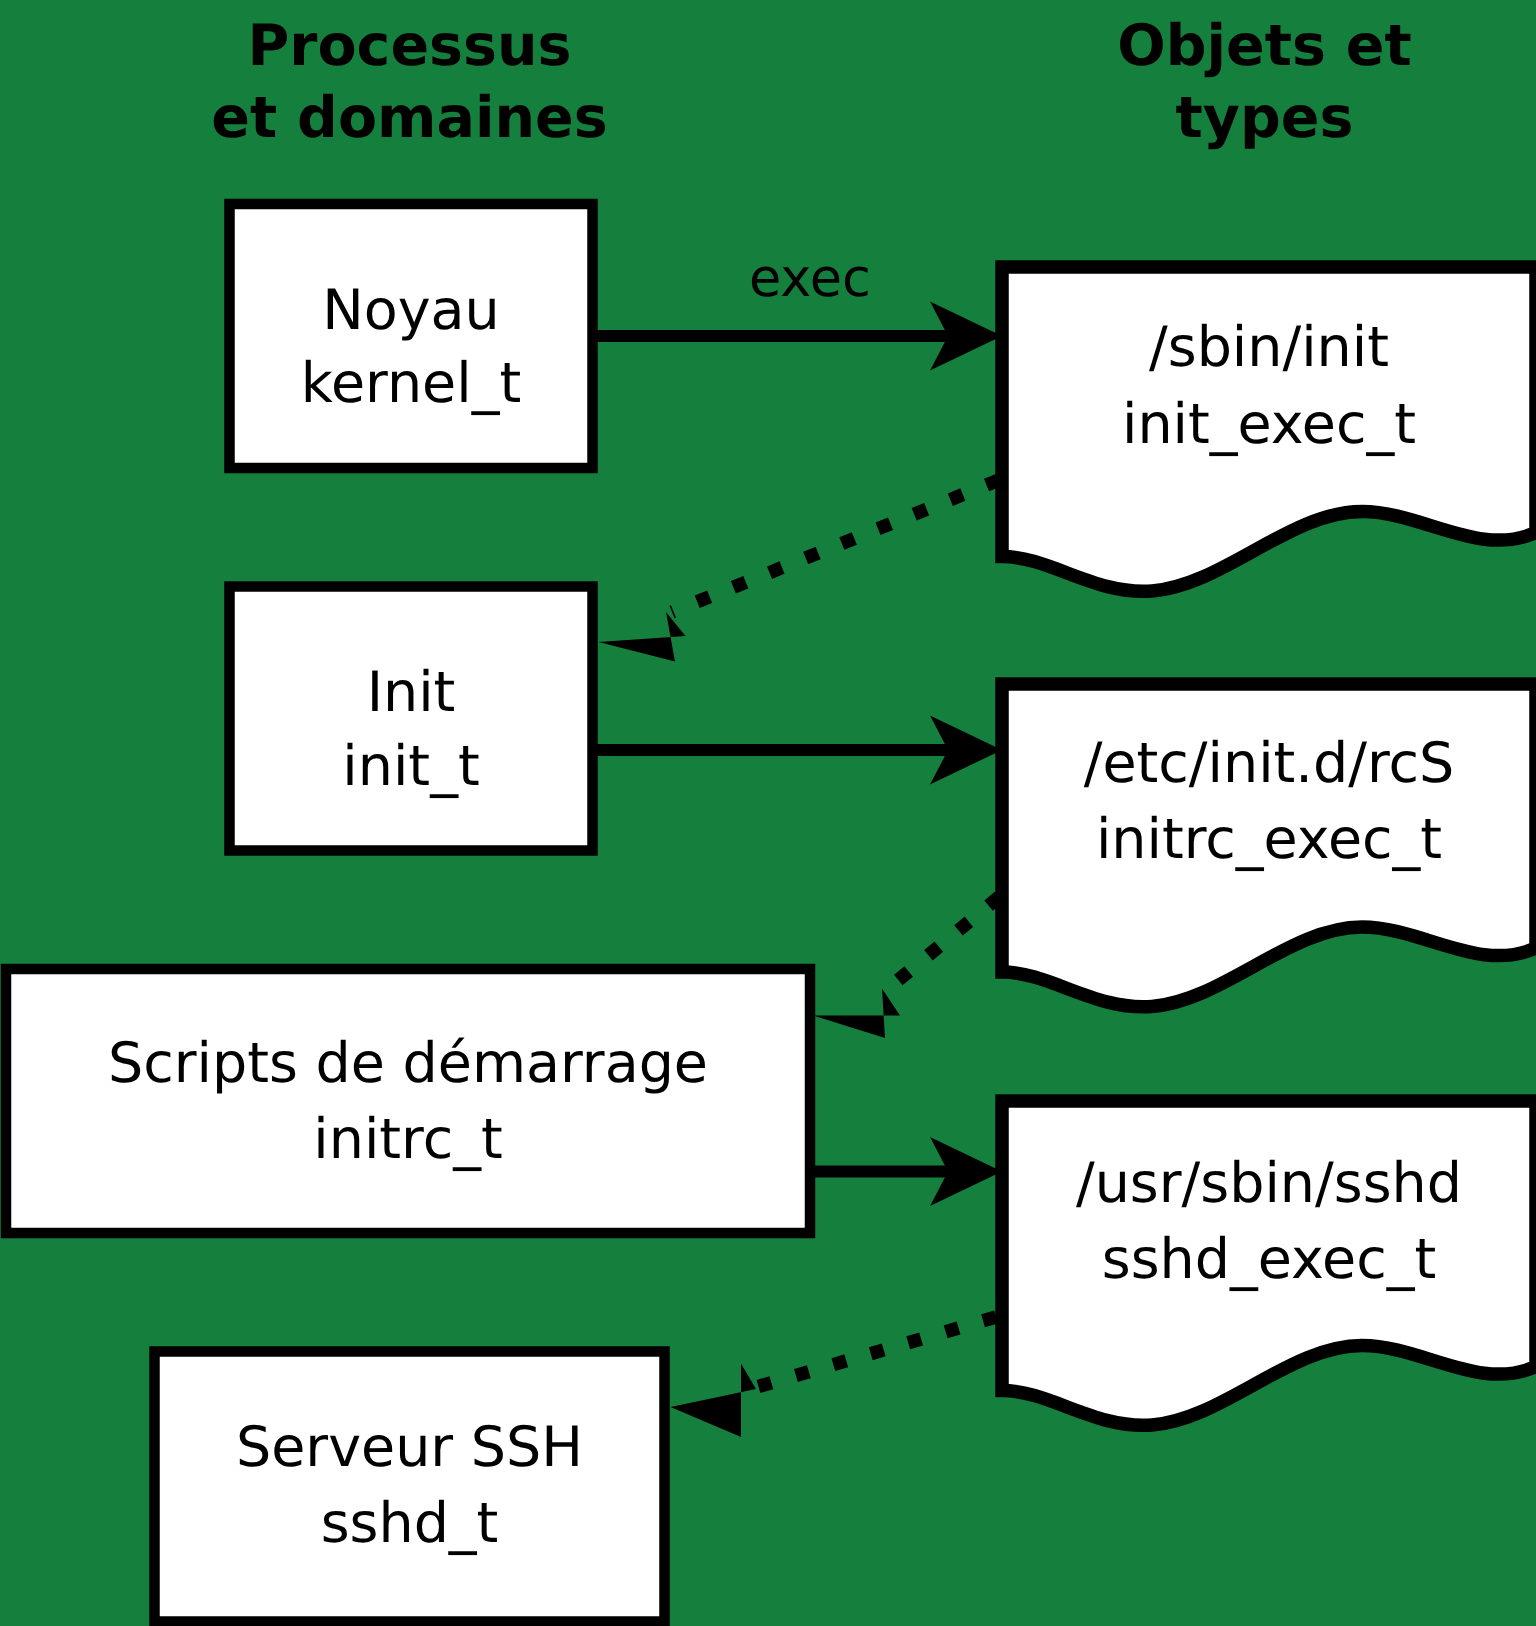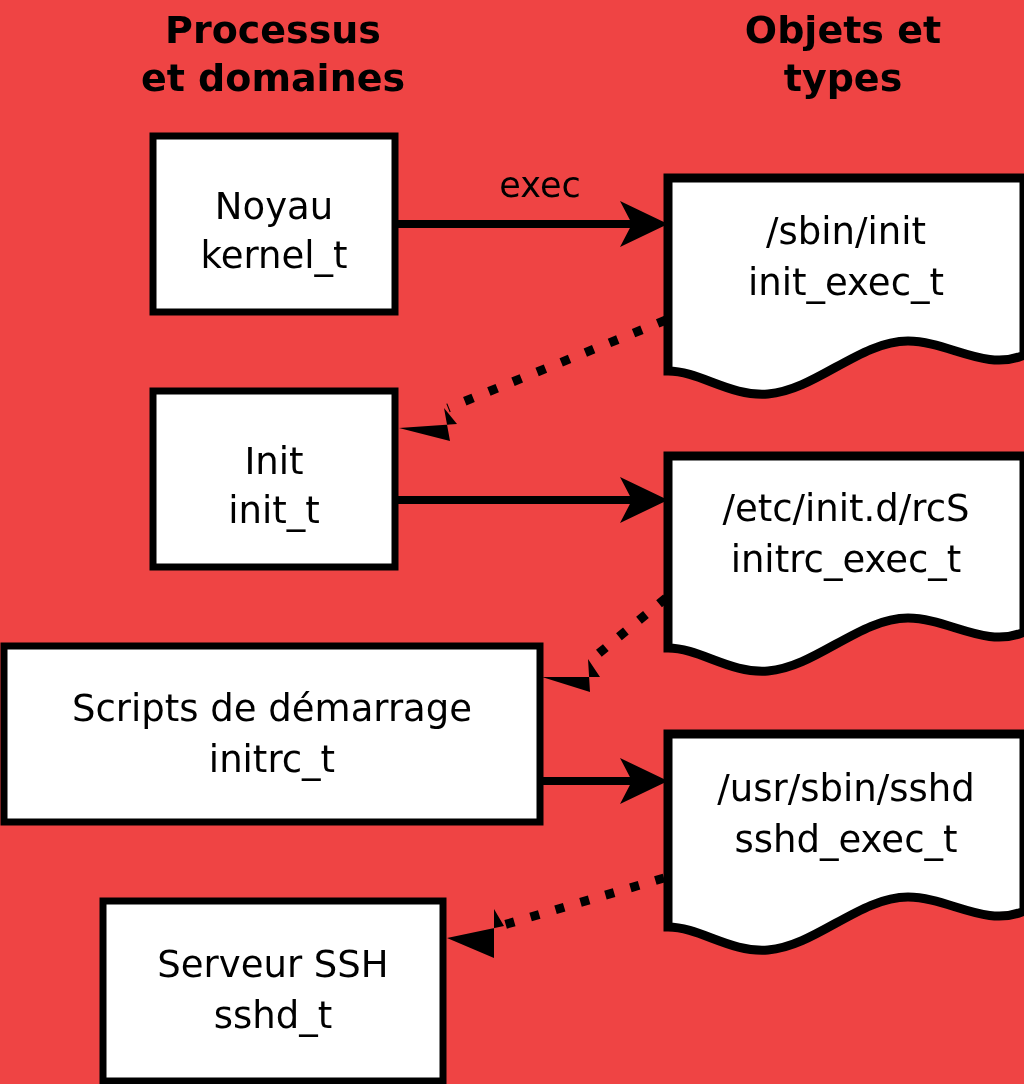--- a/index.html
+++ b/index.html
@@ -4,21 +4,21 @@
 <style>
   html, body {
     margin: 0;
     padding: 0;
     background: #ffffff;
   }
   #canvas {
     position: relative;
     width: 1024px;
     height: 1084px;
-    background: #ef4444;
+    background: #15803d;
     overflow: hidden;
     font-family: "DejaVu Sans", sans-serif;
   }
   #diagram-svg {
     position: absolute;
     top: 0;
     left: 0;
     width: 1024px;
     height: 1084px;
   }

